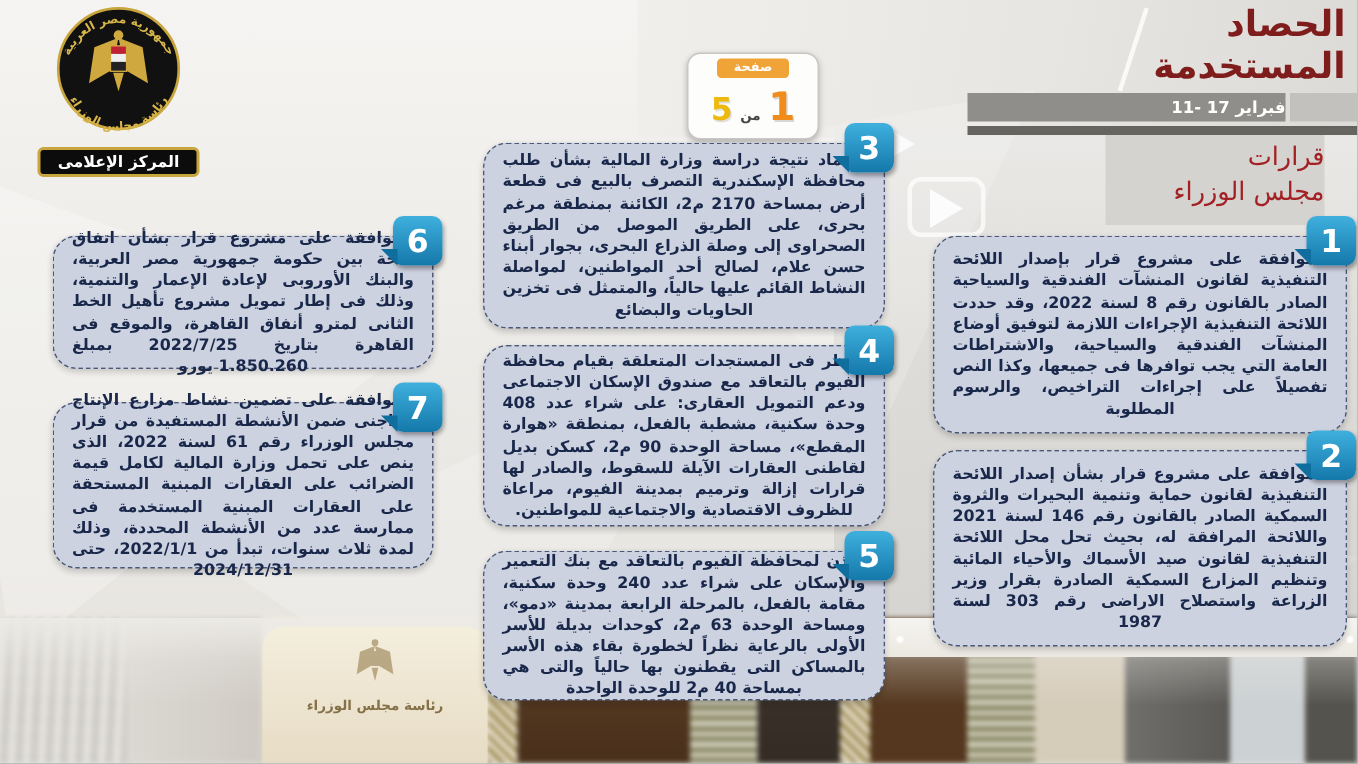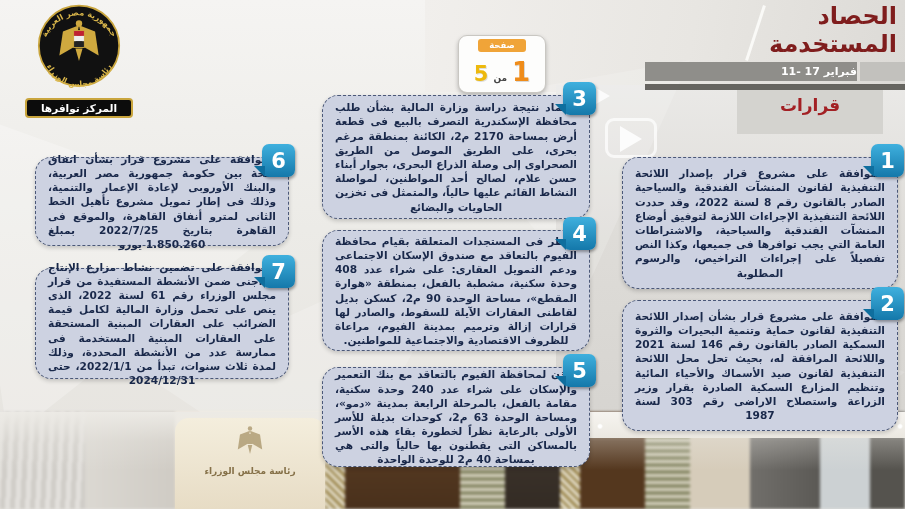--- a/index.html
+++ b/index.html
@@ -72,22 +72,22 @@
   .page-indicator{position:absolute;left:458px;top:35px;width:88px;height:58px;background:#fdfdfc;border-radius:9px;
     border:1px solid #c9c7c2;box-shadow:0 2px 4px rgba(0,0,0,.25);z-index:10;}
   .page-tab{position:absolute;top:3px;left:50%;transform:translateX(-50%);width:48px;height:13px;background:#f0a438;
     border-radius:3px;color:#fff;font-size:8.5px;font-weight:bold;text-align:center;line-height:13px;}
   .page-nums{position:absolute;bottom:5px;left:0;right:0;display:flex;direction:rtl;justify-content:center;
     align-items:baseline;gap:5px;}
   .page-current{font-size:26px;font-weight:bold;color:#ef8c1a;text-shadow:1px 1px 0 rgba(0,0,0,.15);}
   .page-of{font-size:9px;font-weight:bold;color:#444;}
   .page-total{font-size:21px;font-weight:bold;color:#edb90d;text-shadow:1px 1px 0 rgba(0,0,0,.12);}
 
-  .section-header{position:absolute;left:737px;top:90px;width:146px;height:44px;background:rgba(211,210,206,.95);
-    color:#a32024;text-align:center;font-weight:bold;font-size:17px;line-height:1.35;padding-top:4px;z-index:10;}
+  .section-header{position:absolute;left:737px;top:90px;width:146px;height:60px;background:rgba(211,210,206,.95);
+    color:#a32024;text-align:right;font-weight:normal;font-size:17px;line-height:1.35;padding-top:4px;z-index:10;}
 
   
   .decision{position:absolute;z-index:10;}
   .card{width:100%;height:100%;background:#cdd2e1;border:1.6px dashed #4b5878;border-radius:16px;
     display:flex;align-items:center;padding:6px 12px;box-shadow:0 2px 4px rgba(0,0,0,.18);}
   .card p{margin:0;width:100%;font-size:10.6px;font-weight:700;color:#19284a;line-height:1.34;
     text-align:justify;text-align-last:center;}
   .badge{position:absolute;top:-13px;right:-6px;width:33px;height:33px;border-radius:7px;
     background:linear-gradient(180deg,#3fb0de,#1478aa);color:#fff;font-size:21px;font-weight:bold;
     display:flex;align-items:center;justify-content:center;box-shadow:1px 2px 3px rgba(0,0,0,.35);z-index:2;}
@@ -169,21 +169,21 @@
       <rect x="50" y="38" width="12" height="6" fill="#eeeeee"></rect>
       <rect x="50" y="44" width="12" height="7" fill="#222222"></rect>
       <rect x="50" y="32" width="12" height="19" fill="none" stroke="#cfa93f" stroke-width="1"></rect>
       <text font-size="9" font-weight="bold" fill="#d9b64a" text-anchor="middle">
         <textPath href="#arcTop" startOffset="50%">جمهورية مصر العربية</textPath>
       </text>
       <text font-size="9" font-weight="bold" fill="#d9b64a" text-anchor="middle">
         <textPath href="#arcBot" startOffset="50%">رئاسة مجلس الوزراء</textPath>
       </text>
     </svg>
-    <div class="logo-banner">المركز توافرها</div>
+    <div class="logo-banner">المركز الإعلامى</div>
   </div>
 
   <div class="title-divider"></div>
   <div class="title-small" dir="rtl">
     <div>الحصاد</div>
     <div>المستخدمة</div>
   </div>
 
   <div class="date-bar" dir="ltr">11- 17 فبراير</div>
   <div class="date-bar-ext"></div>
@@ -192,20 +192,21 @@
     <div class="page-tab">صفحة</div>
     <div class="page-nums">
       <span class="page-current">1</span>
       <span class="page-of">من</span>
       <span class="page-total">5</span>
     </div>
   </div>
 
   <div class="section-header" dir="rtl">
     <div>قرارات</div>
+    <div>مجلس الوزراء</div>
   </div>
 
   <div class="decision d1">
     <div class="badge">
         <span>1</span>
       </div>
     <div class="card">
         <p dir="rtl">الموافقة على مشروع قرار بإصدار اللائحة التنفيذية لقانون المنشآت الفندقية والسياحية الصادر بالقانون رقم 8 لسنة 2022، وقد حددت اللائحة التنفيذية الإجراءات اللازمة لتوفيق أوضاع المنشآت الفندقية والسياحية، والاشتراطات العامة التي يجب توافرها فى جميعها، وكذا النص تفصيلاً على إجراءات التراخيص، والرسوم المطلوبة</p>
       </div>
   </div>

